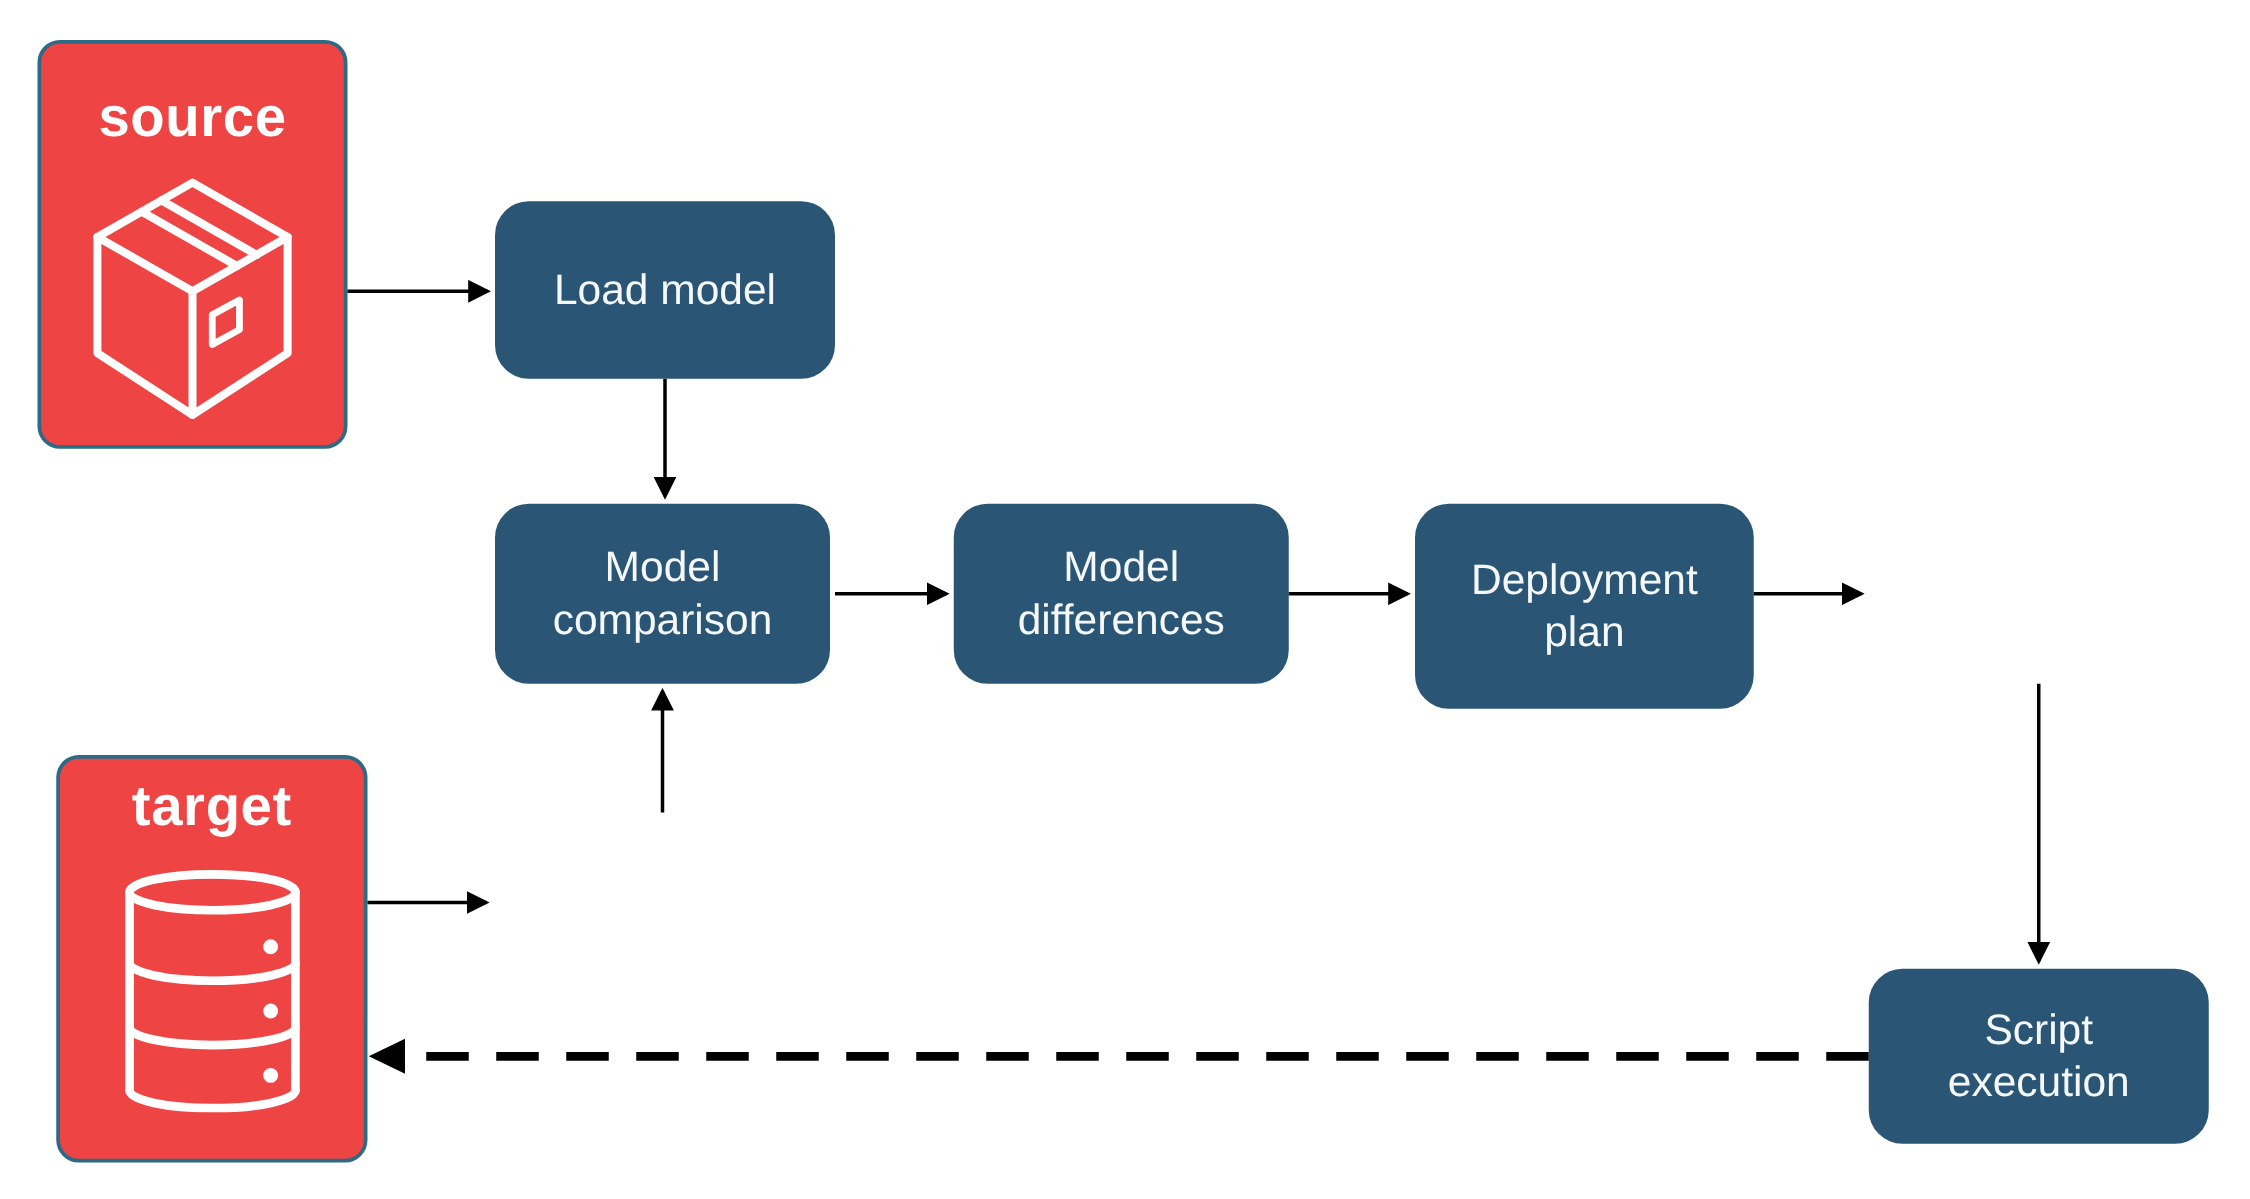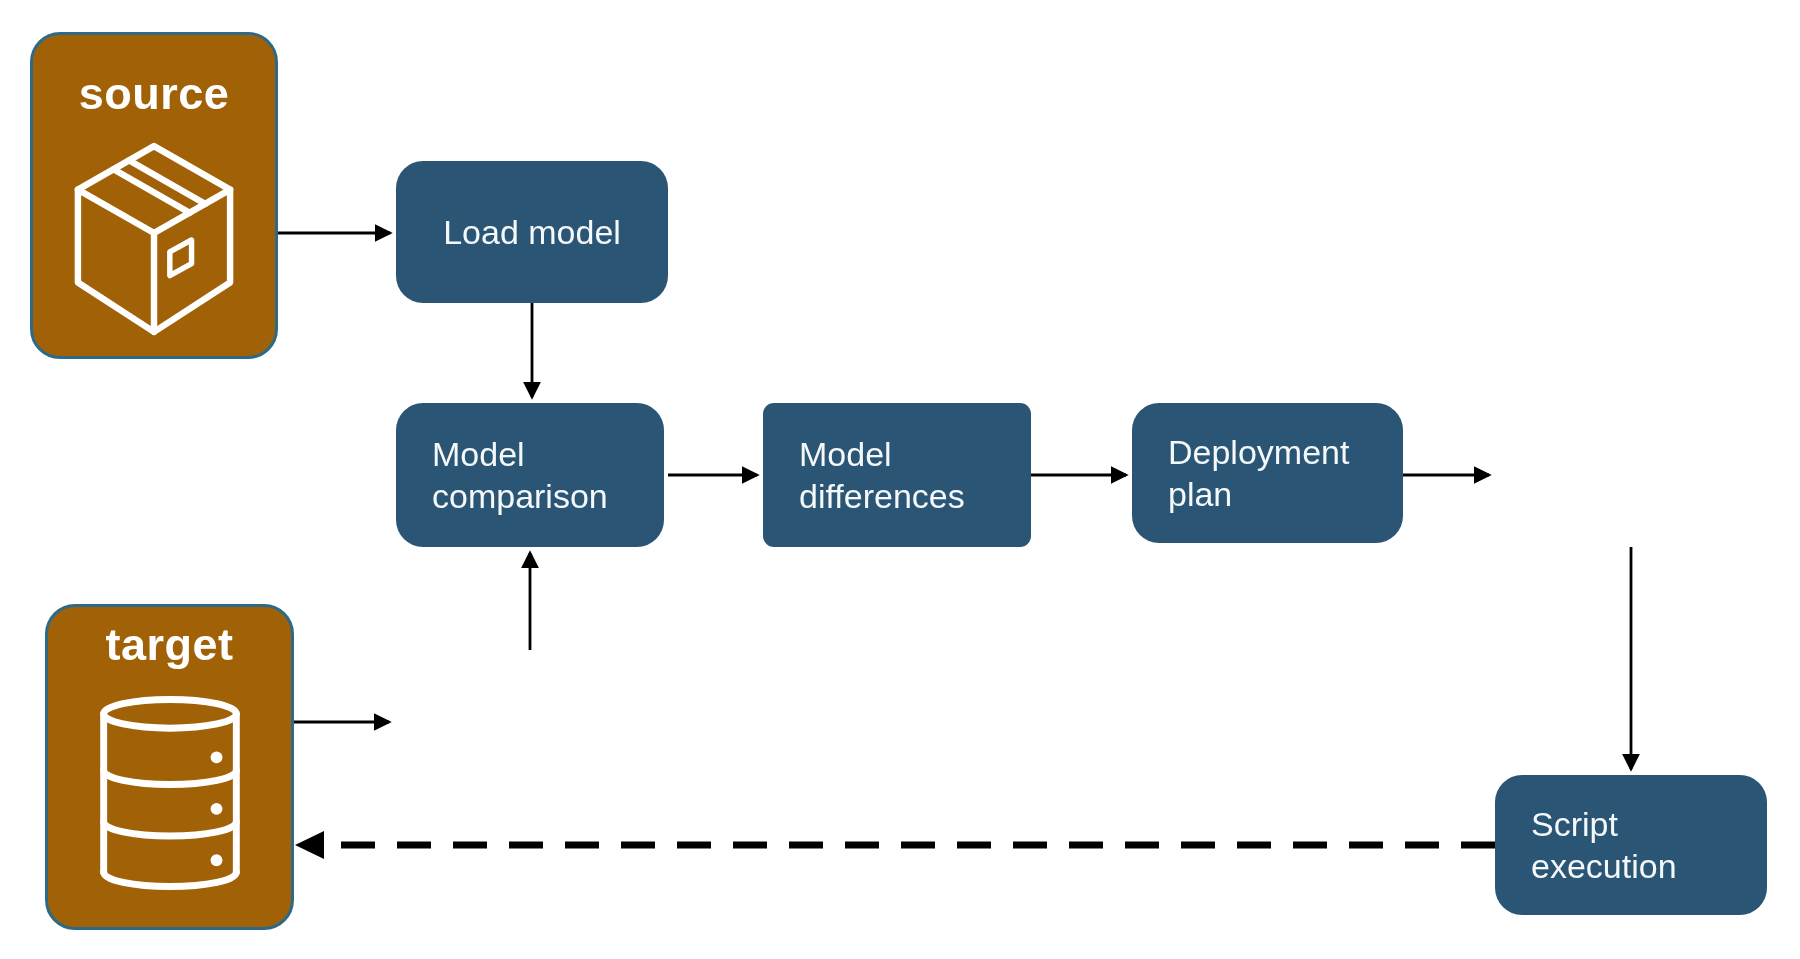--- a/index.html
+++ b/index.html
@@ -12,23 +12,23 @@
     width: 1800px;
     height: 959px;
     background: #ffffff;
     font-family: "Liberation Sans", sans-serif;
     overflow: hidden;
   }
 
   
   .endpoint {
     position: absolute;
-    background: #a16207;
+    background: #ef4444;
     border: 3px solid #2d6a85;
-    border-radius: 30px;
+    border-radius: 18px;
     box-sizing: border-box;
     display: flex;
     flex-direction: column;
     align-items: center;
   }
   #node-source { left: 30px;  top: 32px;  width: 248px; height: 327px; }
   #node-target { left: 45px;  top: 604px; width: 249px; height: 326px; }
 
   .endpoint-label {
     color: #ffffff;
@@ -47,29 +47,30 @@
 
   
   .step {
     position: absolute;
     background: #2a5574;
     border-radius: 27px;
     box-sizing: border-box;
     display: flex;
     align-items: center;
     justify-content: center;
+    text-align: center;
     color: #f5f8fa;
     font-size: 34px;
     line-height: 42px;
     padding: 0 36px;
   }
   #node-load-model        { left: 396px;  top: 161px; width: 272px; height: 142px; }
   #node-model-comparison  { left: 396px;  top: 403px; width: 268px; height: 144px; }
-  #node-model-differences { left: 763px;  top: 403px; width: 268px; height: 144px; border-radius: 11px; }
-  #node-deployment-plan   { left: 1132px; top: 403px; width: 271px; height: 140px; }
+  #node-model-differences { left: 763px;  top: 403px; width: 268px; height: 144px; }
+  #node-deployment-plan   { left: 1132px; top: 403px; width: 271px; height: 164px; }
   #node-script-generation { left: 1495px; top: 403px; width: 272px; height: 144px; }
   #node-reverse-engineer  { left: 395px;  top: 650px; width: 272px; height: 135px; }
   #node-script-execution  { left: 1495px; top: 775px; width: 272px; height: 140px; }
 
   
   #arrow-layer {
     position: absolute;
     left: 0; top: 0;
     width: 1800px; height: 959px;
     pointer-events: none;

